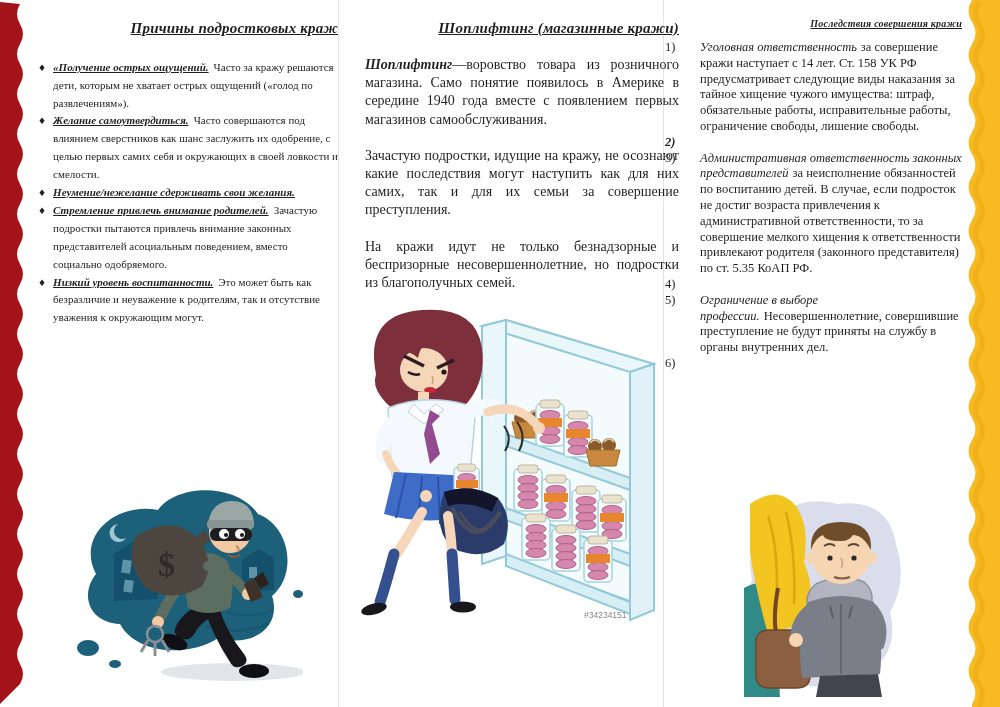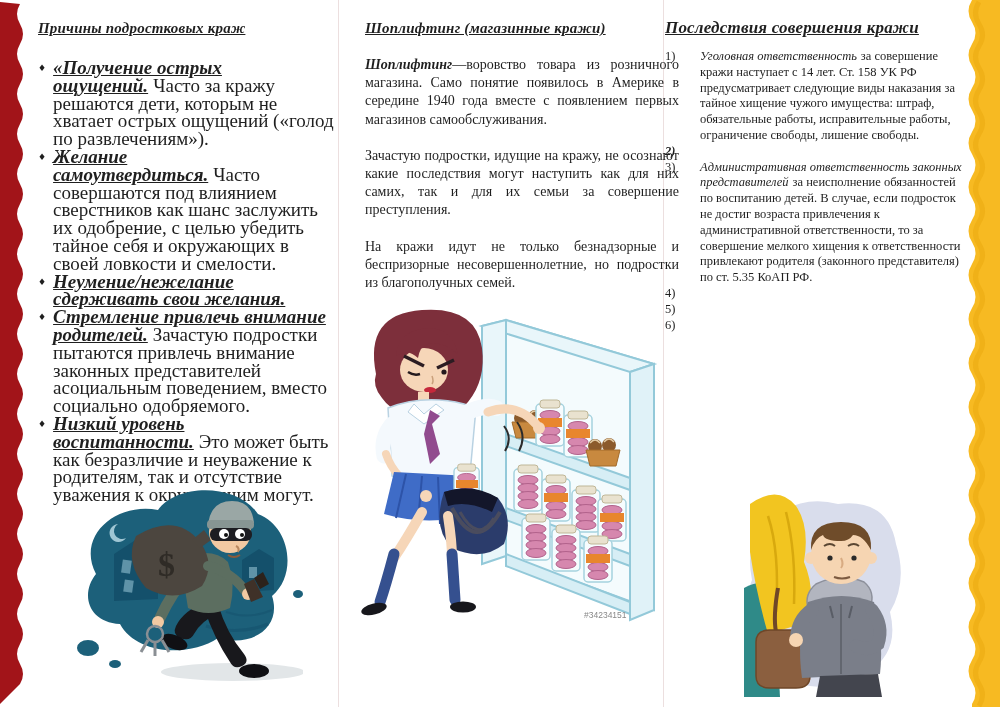--- a/index.html
+++ b/index.html
@@ -5,38 +5,38 @@
   *{margin:0;padding:0;box-sizing:border-box}
   html,body{background:#ffffff}
   .page{position:relative;width:1000px;height:707px;background:#fff;overflow:hidden;
         font-family:"Liberation Serif",serif;color:#1f1f1f}
   .band{position:absolute;top:0;height:707px;pointer-events:none}
   .band-left{left:0;width:34px}
   .band-right{right:0;width:40px}
   .fold{position:absolute;top:0;bottom:0;width:1px;background:#ecdfdf}
   .fold-1{left:338px}.fold-2{left:663px}
   .col{position:absolute}
-  .title{font-weight:bold;font-style:italic;text-align:left;text-decoration:underline;letter-spacing:.2px}
+  .title{font-weight:bold;font-style:italic;text-align:right;text-decoration:underline;letter-spacing:.2px}
   
   .col-left{left:38px;top:20px;width:300px}
   .col-left .title{font-size:15px}
   .list{margin-top:22px}
   .bullet{display:flex;gap:7px}
   .blt{flex:none;font-size:9px;line-height:17.8px;margin-top:1px;font-family:"DejaVu Sans",sans-serif}
-  .btxt{font-size:19px;line-height:17.8px;flex:1}
+  .btxt{font-size:11px;line-height:17.8px;flex:1}
   .lead{font-weight:bold;font-style:italic;text-decoration:underline;margin-right:5px}
   
   .col-mid{left:365px;top:20px;width:314px}
   .col-mid .title{font-size:15px}
   .col-mid p{font-size:14px;line-height:18.2px;text-align:justify;margin-top:18px}
   .col-mid p.first{margin-top:19px}
   .mid-lead{font-weight:bold;font-style:italic;}
   
   .col-right{left:665px;top:18px;width:297px}
-  .col-right .title{font-size:17px}
+  .col-right .title{font-size:10px}
   .rlist{margin-top:11px}
   .ritem{display:flex}
   .rnum{width:35px;flex:none;font-size:12.5px;line-height:15.8px}
   .rnum.em{font-weight:bold;font-style:italic}
   .rtxt{flex:1;font-size:12.5px;line-height:15.8px}
   .rlead{font-weight:normal;font-style:italic;margin-right:4px}
   .illus{position:absolute}
 </style>
 </head>
 <body>
@@ -56,21 +56,21 @@
 
   <div class="col col-left">
     <div class="title">Причины подростковых краж</div>
     <div class="list">
       <div class="bullet">
         <span class="blt">♦</span>
         <p class="btxt"><span class="lead">«Получение острых ощущений.</span><span>Часто за кражу решаются дети, которым не хватает острых ощущений («голод по развлечениям»).</span></p>
       </div>
       <div class="bullet">
         <span class="blt">♦</span>
-        <p class="btxt"><span class="lead">Желание самоутвердиться.</span><span>Часто совершаются под влиянием сверстников как шанс заслужить их одобрение, с целью убедить тайное себя и окружающих в своей ловкости и смелости.</span></p>
+        <p class="btxt"><span class="lead">Желание самоутвердиться.</span><span>Часто совершаются под влиянием сверстников как шанс заслужить их одобрение, с целью первых самих себя и окружающих в своей ловкости и смелости.</span></p>
       </div>
       <div class="bullet">
         <span class="blt">♦</span>
         <p class="btxt"><span class="lead">Неумение/нежелание сдерживать свои желания.</span><span></span></p>
       </div>
       <div class="bullet">
         <span class="blt">♦</span>
         <p class="btxt"><span class="lead">Стремление привлечь внимание родителей.</span><span>Зачастую подростки пытаются привлечь внимание законных представителей асоциальным поведением, вместо социально одобряемого.</span></p>
       </div>
       <div class="bullet">
@@ -99,20 +99,21 @@
       </div>
       <div class="ritem">
         <span class="rnum">3)</span>
         <p class="rtxt"><span class="rlead">Административная ответственность законных представителей</span><span>за неисполнение обязанностей по воспитанию детей. В случае, если подросток не достиг возраста привлечения к административной ответственности, то за совершение мелкого хищения к ответственности привлекают родителя (законного представителя) по ст. 5.35 КоАП РФ.</span></p>
       </div>
       <div class="ritem">
         <span class="rnum">4)</span>
       </div>
       <div class="ritem">
         <span class="rnum">5)</span>
+        <p class="rtxt"><span class="rlead">Ограничение в выборе профессии.</span><span>Несовершеннолетние, совершившие преступление не будут приняты на службу в органы внутренних дел.</span></p>
       </div>
       <div class="ritem">
         <span class="rnum">6)</span>
       </div>
     </div>
   </div>
 
   <svg class="illus" style="left:58px;top:474px" width="245" height="212" viewBox="0 0 245 212">
     <ellipse cx="175" cy="198" rx="72" ry="9" fill="#e2e6e8"></ellipse>
     <g>

